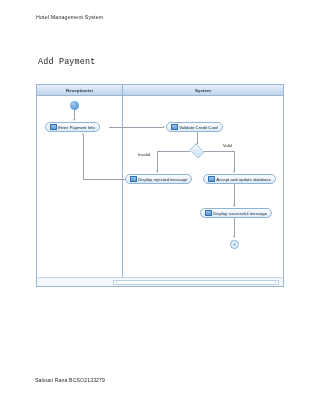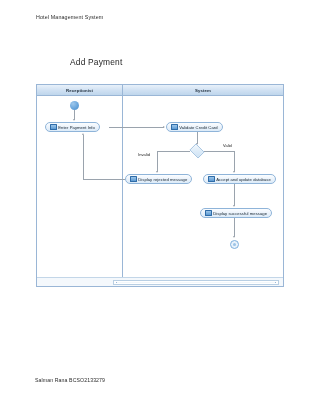--- a/index.html
+++ b/index.html
@@ -33,26 +33,25 @@
     letter-spacing: 0.15px;
     color: #2b2b2b;
     white-space: nowrap;
   }
 
   
   .doc-title {
     position: absolute;
     left: 38px;
     top: 57px;
-    font-family: Liberation Sans, sans-serif;
+    font-family: Liberation Mono, monospace;
     font-size: 8.4px;
     color: #1f1f1f;
     letter-spacing: 0.2px;
     white-space: nowrap;
-    margin-left: 32px;
   }
 
   
   .doc-footer {
     position: absolute;
     left: 35px;
     top: 377px;
     font-size: 5.2px;
     letter-spacing: 0.1px;
     color: #2b2b2b;

